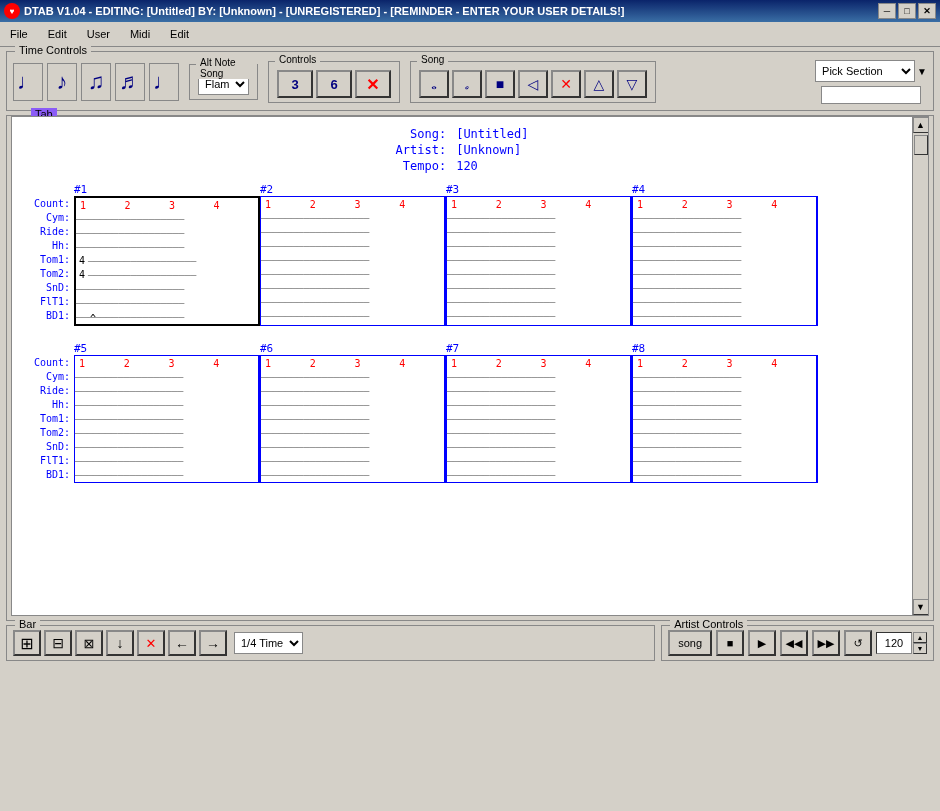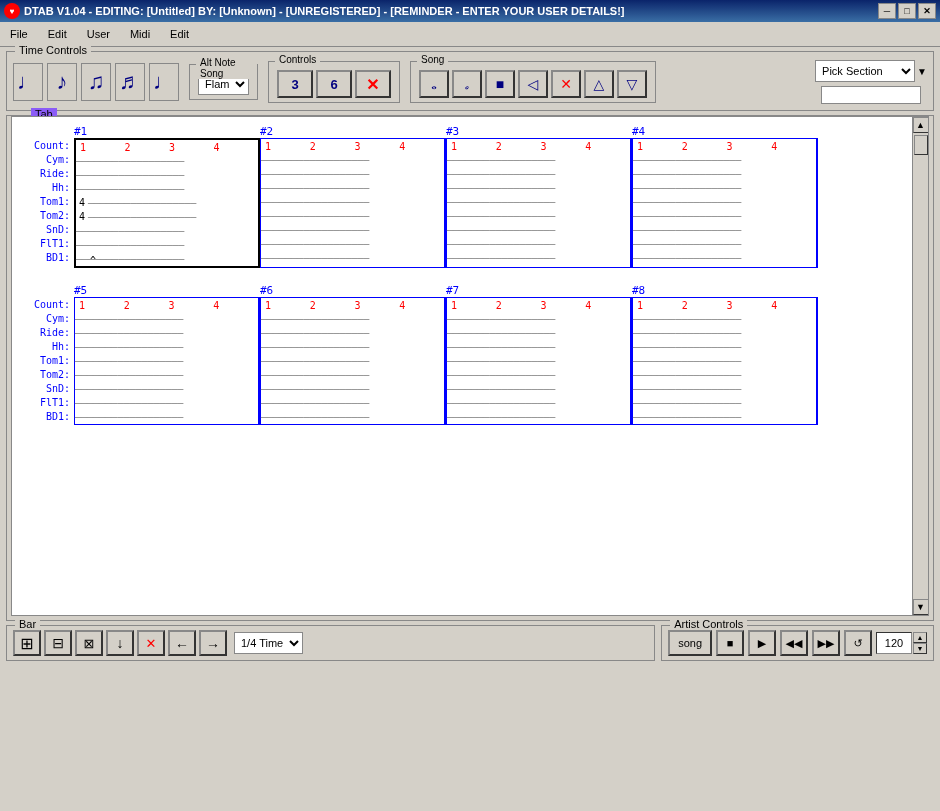--- a/index.html
+++ b/index.html
@@ -546,20 +546,38 @@
       <input class="pick-section-input" type="text" value="" style="">
     </div>
   </div>
 </div>
 
 <div class="tab-panel">
   <span class="tab-panel-label">Tab</span>
   <div class="tab-content">
     <div class="tab-main">
 
+      <div class="song-info">
+        <table>
+          <tbody>
+              <tr>
+            <td class="label">Song:</td>
+            <td class="value">[Untitled]</td>
+          </tr>
+          <tr>
+            <td class="label">Artist:</td>
+            <td class="value">[Unknown]</td>
+          </tr>
+          <tr>
+            <td class="label">Tempo:</td>
+            <td class="value">120</td>
+          </tr>
+        </tbody>
+          </table>
+      </div>
 
       <div class="drum-section">
         <div class="bar-numbers">
           <div class="bar-num">#1</div>
           <div class="bar-num">#2</div>
           <div class="bar-num">#3</div>
           <div class="bar-num">#4</div>
         </div>
         <div class="tab-rows">
           <div class="row-labels">

